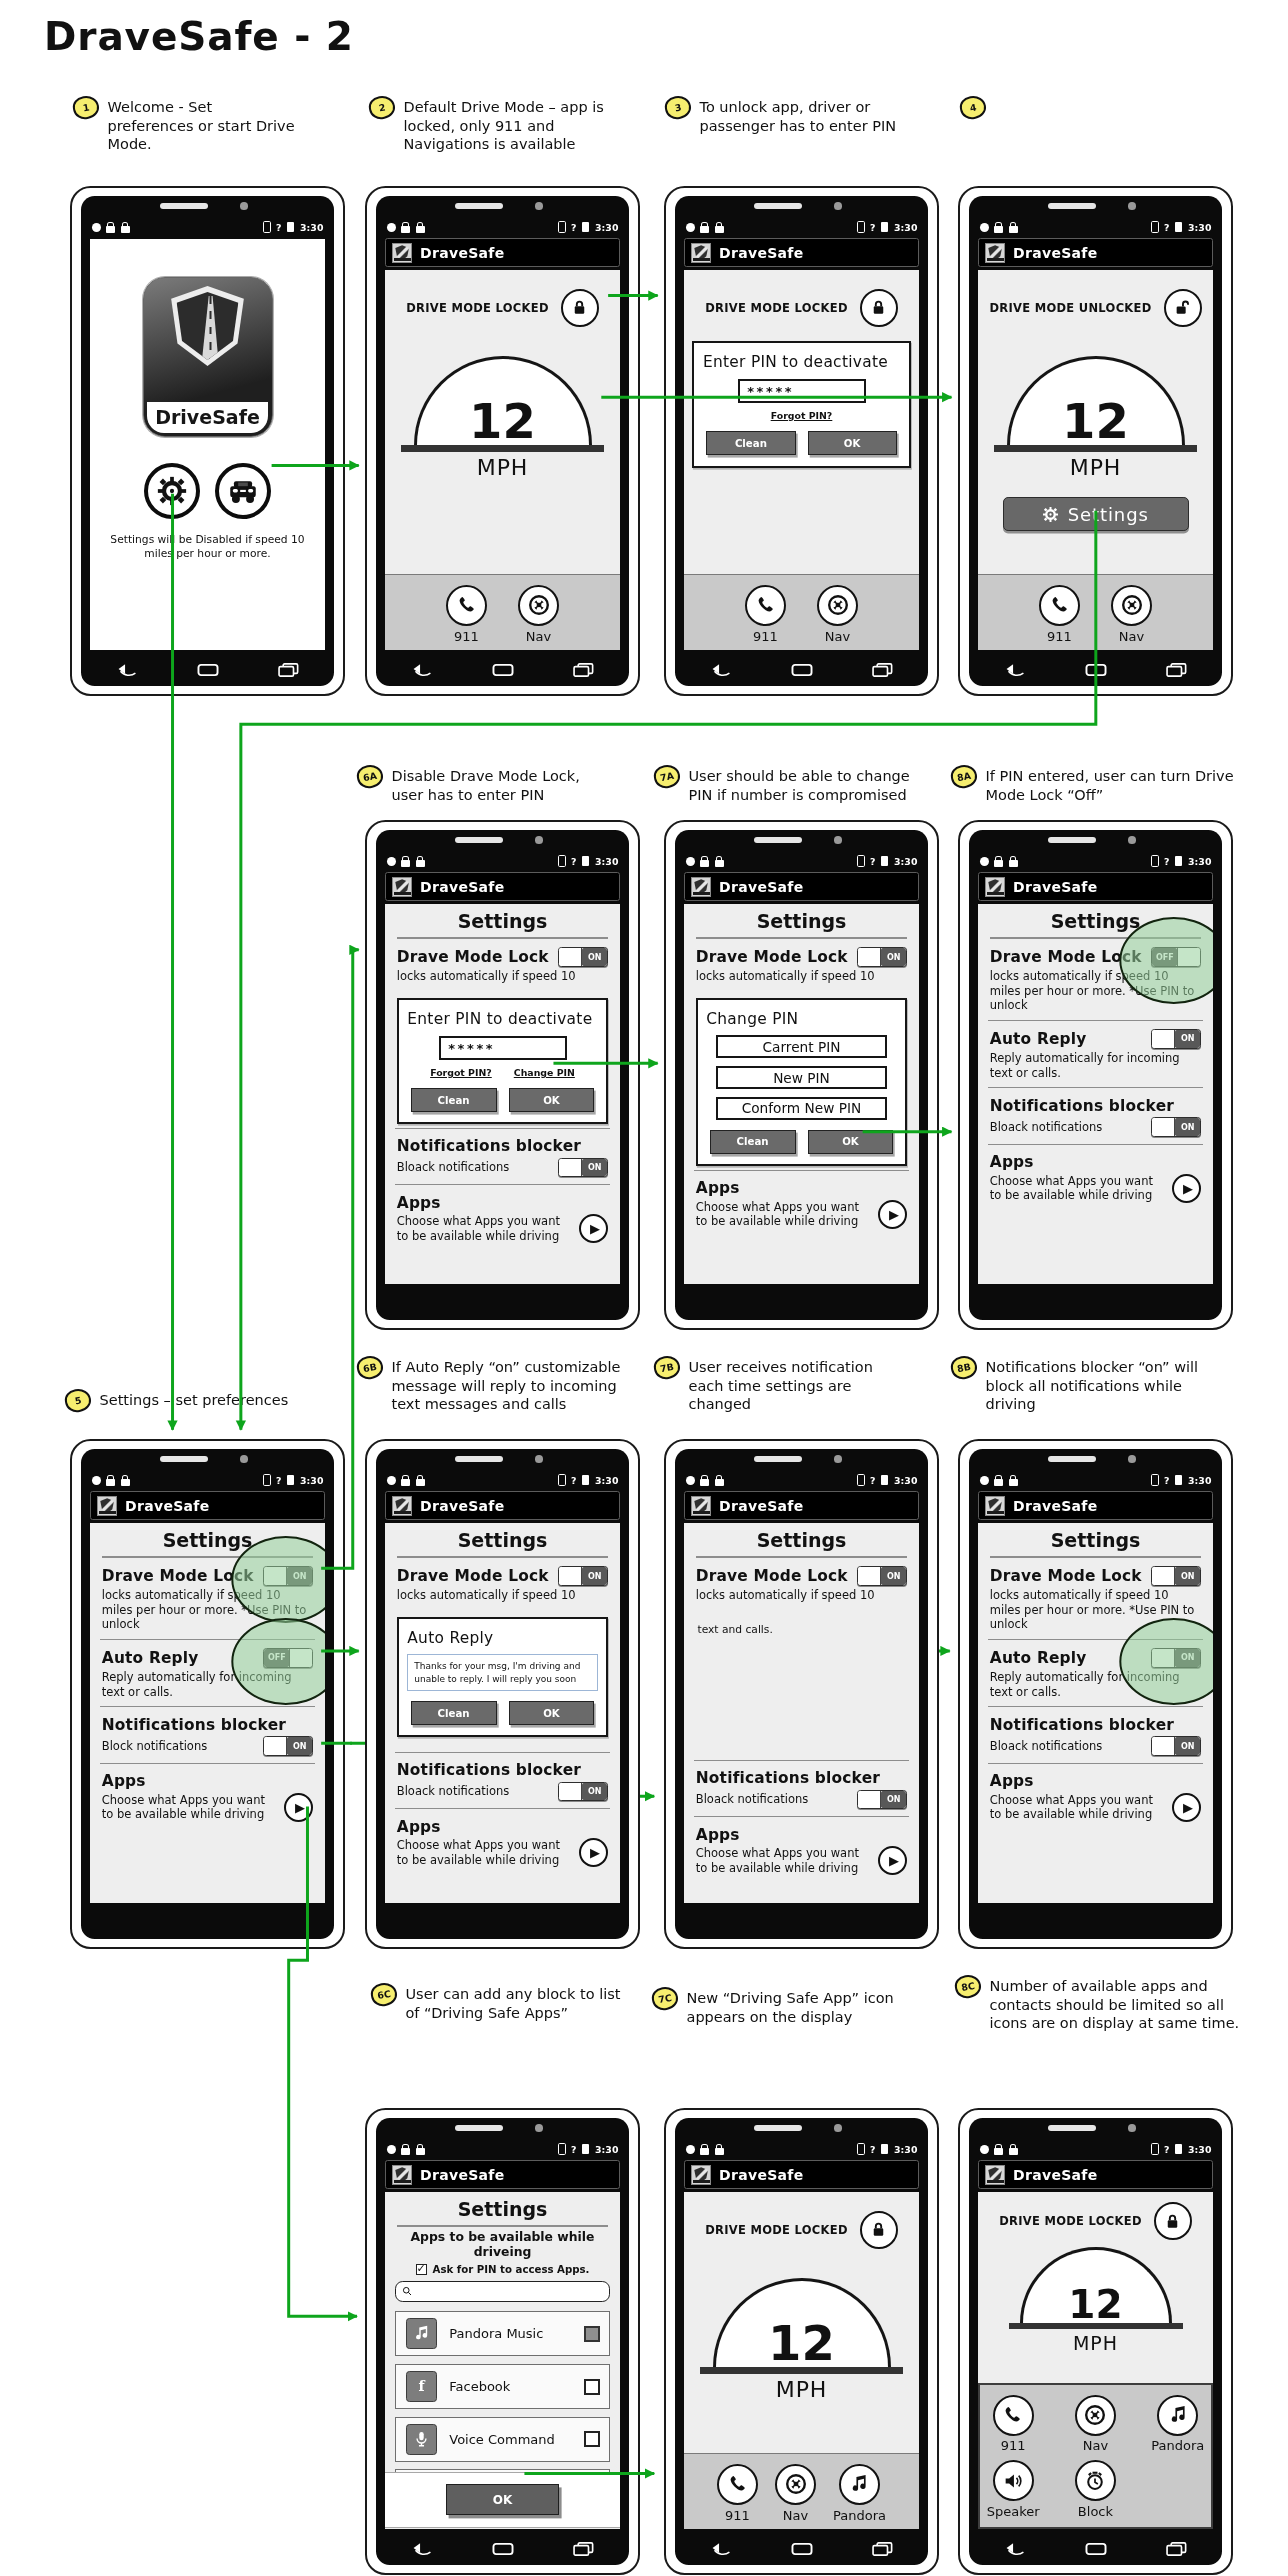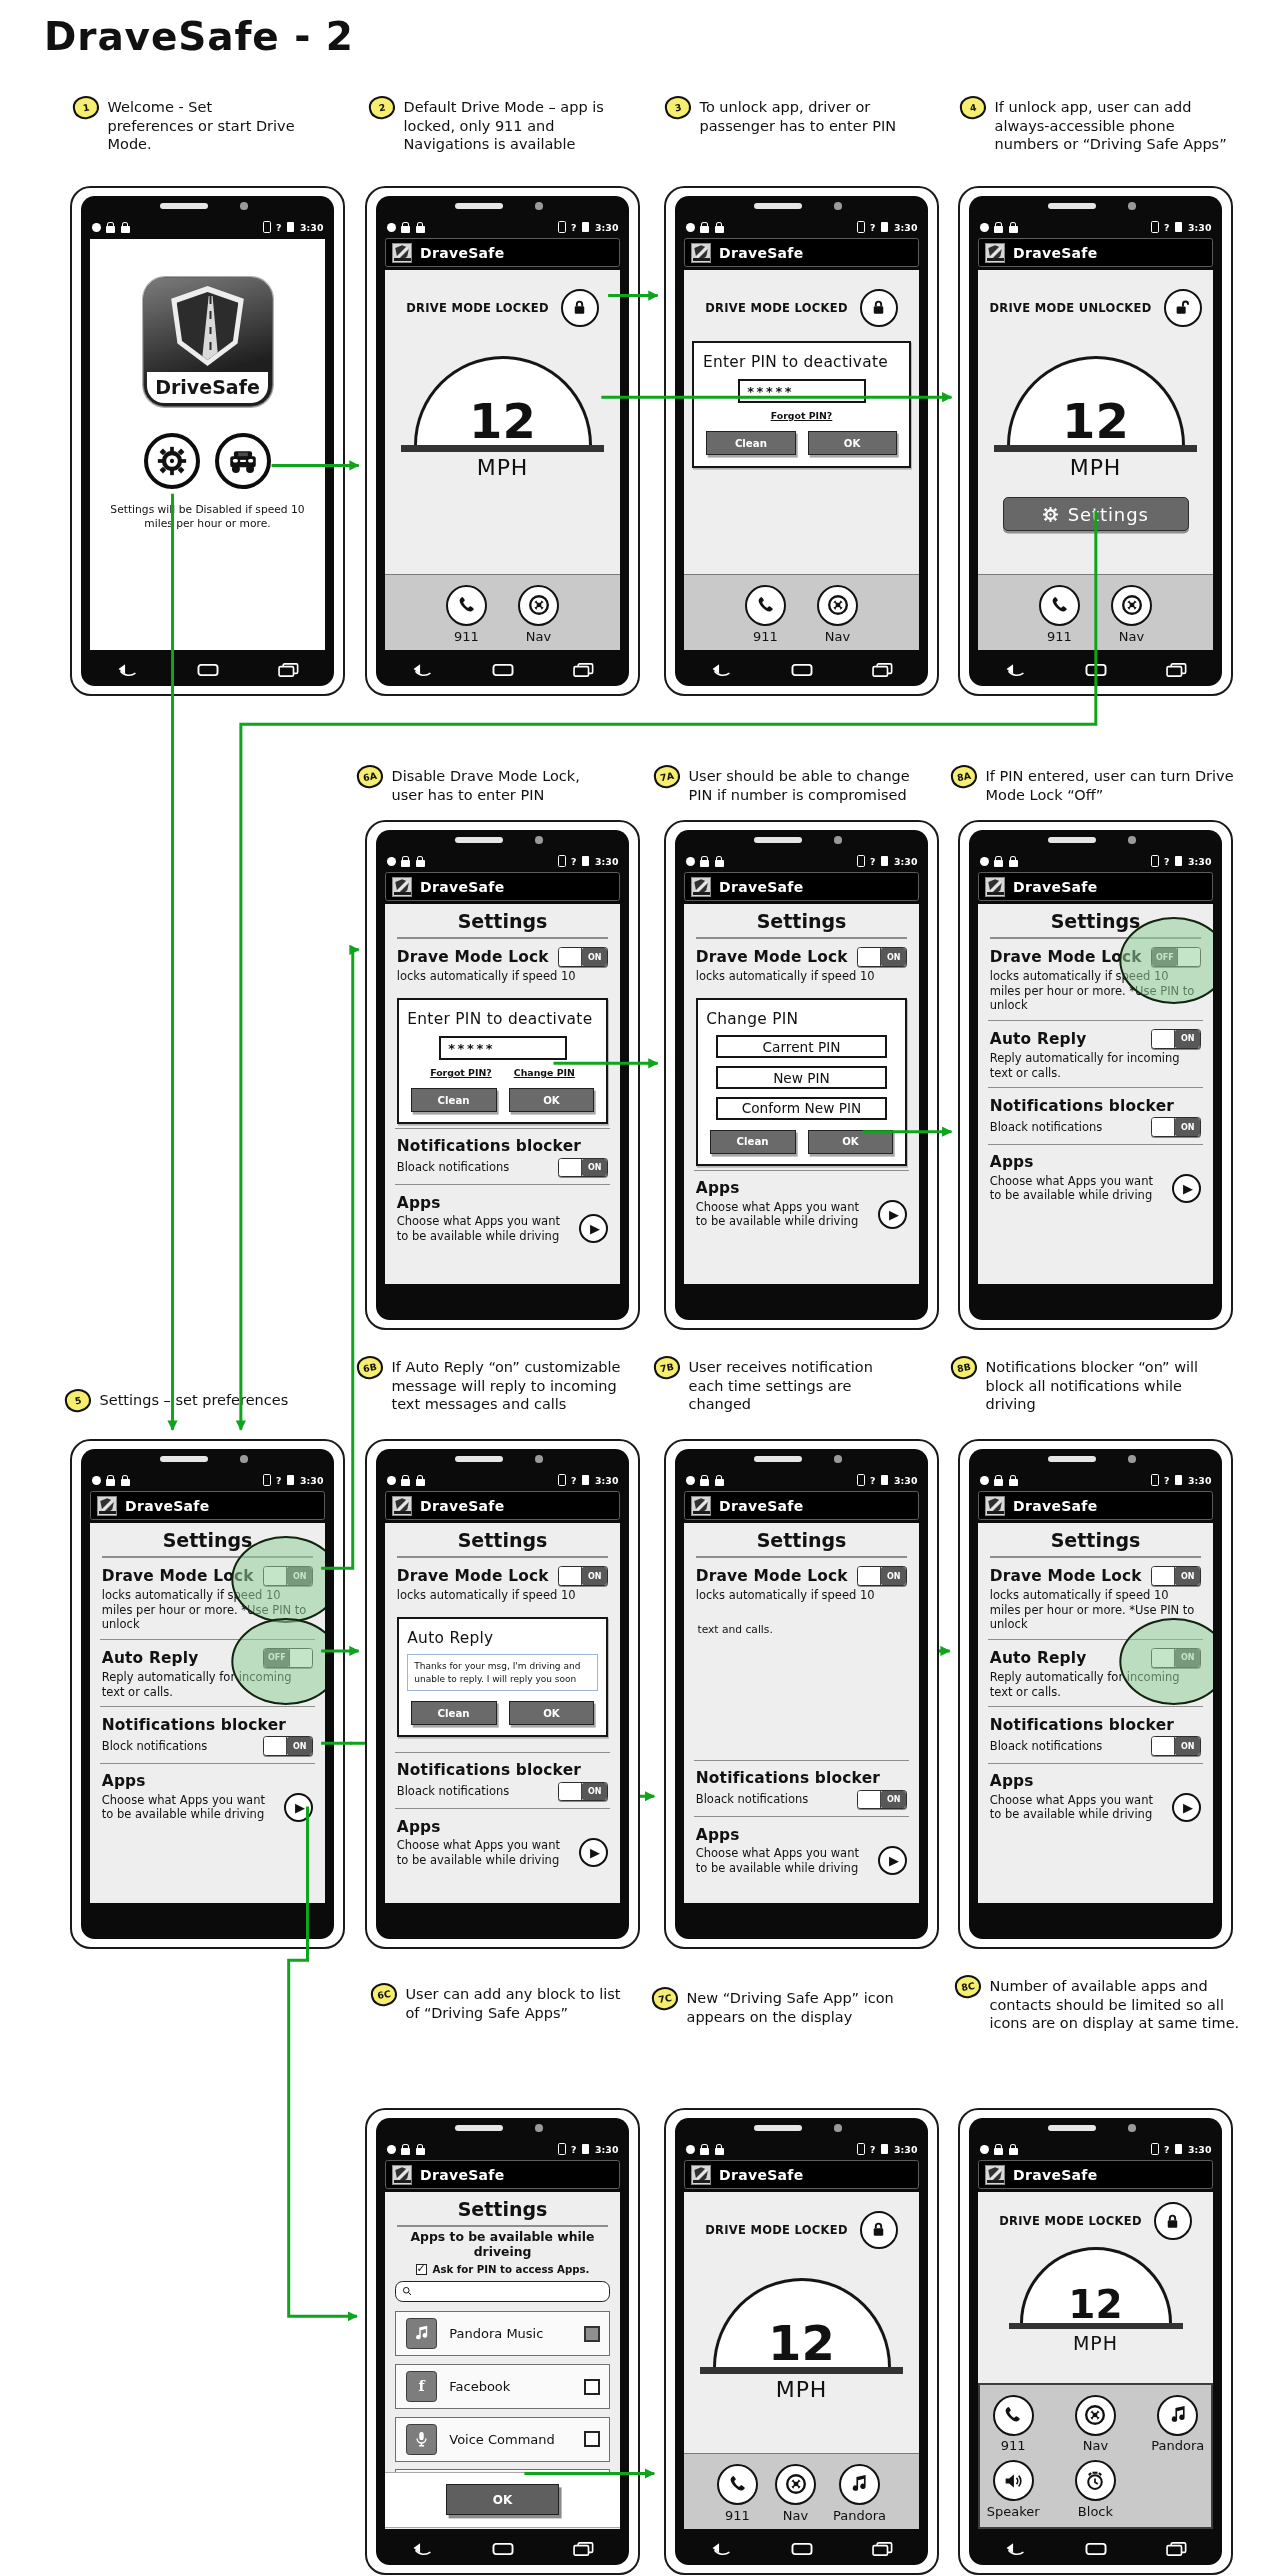--- a/index.html
+++ b/index.html
@@ -42,21 +42,21 @@
   .logo .lsh{width:13.7px;height:15.4px;clip-path:polygon(50% 0,100% 18%,88% 72%,50% 100%,12% 72%,0 18%);
         background:linear-gradient(135deg,#2f2f2f 40%,#e8e8e8 47%,#e8e8e8 56%,#2f2f2f 62%)}
   .logo::after{content:"";position:absolute;bottom:0.9px;left:0.9px;right:0.9px;height:3.4px;background:#1c1c1c}
   .content{flex:1 1 auto;background:#eee;margin-top:2.6px;position:relative;overflow:hidden}
   .content.set{padding:0 10.2px}
   .content.white{background:#fff}
   .anav{height:36px;flex:0 0 auto;display:flex;align-items:center;justify-content:space-between;padding:3.4px 26px 0}
   .ic{display:inline-flex;align-items:center;justify-content:center}
   .ic svg{display:block}
   
-  .appcard{width:130px;height:130px;margin:38px auto 0;border-radius:22px;position:relative;
+  .appcard{width:130px;height:160px;margin:38px auto 0;border-radius:22px;position:relative;
            background:linear-gradient(165deg,#7b7b7b,#1f1f1f 70%);border:1.7px solid #666;box-shadow:0 0 0 0.9px #aaa}
   .shieldO{position:absolute;left:50%;top:7.7px;transform:translateX(-50%);width:79px;height:80px;
            clip-path:polygon(50% 0,96% 16%,88% 72%,50% 100%,12% 72%,4% 16%);background:#ededed}
   .shieldI{position:absolute;left:6px;top:6px;right:6px;bottom:6px;
            clip-path:polygon(50% 0,96% 16%,88% 72%,50% 100%,12% 72%,4% 16%);background:#2c2c2c}
   .road{position:absolute;left:36%;bottom:0;width:36%;height:94%;background:#d9d9d9;
         clip-path:polygon(16% 100%,84% 100%,60% 0,44% 0)}
   .road::after{content:"";position:absolute;left:48%;top:0;bottom:0;width:8%;
         background:repeating-linear-gradient(to bottom,#2c2c2c 0 7.7px,transparent 7.7px 15.4px)}
   .applabel{position:absolute;left:3.4px;right:3.4px;bottom:3.4px;height:31px;background:#fff;
@@ -165,21 +165,20 @@
 <div class="ann" style="left: 369px; top: 96px; width: 269px;">
     <span class="badge">2</span>
     <div class="atext">Default Drive Mode – app is locked, only 911 and Navigations is available</div>
   </div>
 <div class="ann" style="left: 665px; top: 96px; width: 243px;">
     <span class="badge">3</span>
     <div class="atext">To unlock app, driver or passenger has to enter PIN</div>
   </div>
 <div class="ann" style="left: 960px; top: 96px; width: 282px;">
     <span class="badge">4</span>
-    <div class="atext">If unlock app, user can add always-accessible phone numbers or “Driving Safe Apps”</div>
   </div>
 <div class="ann" style="left: 357px; top: 765px; width: 256px;">
     <span class="badge">6A</span>
     <div class="atext">Disable Drave Mode Lock, user has to enter PIN</div>
   </div>
 <div class="ann" style="left: 654px; top: 765px; width: 256px;">
     <span class="badge">7A</span>
     <div class="atext">User should be able to change PIN if number is compromised</div>
   </div>
 <div class="ann" style="left: 951px; top: 765px; width: 286px;">

